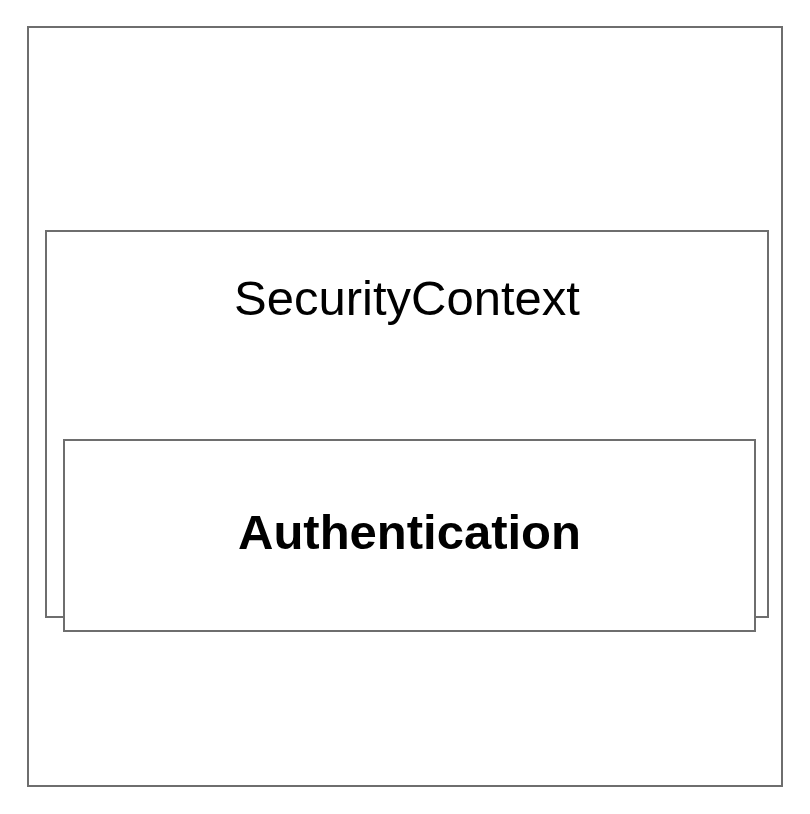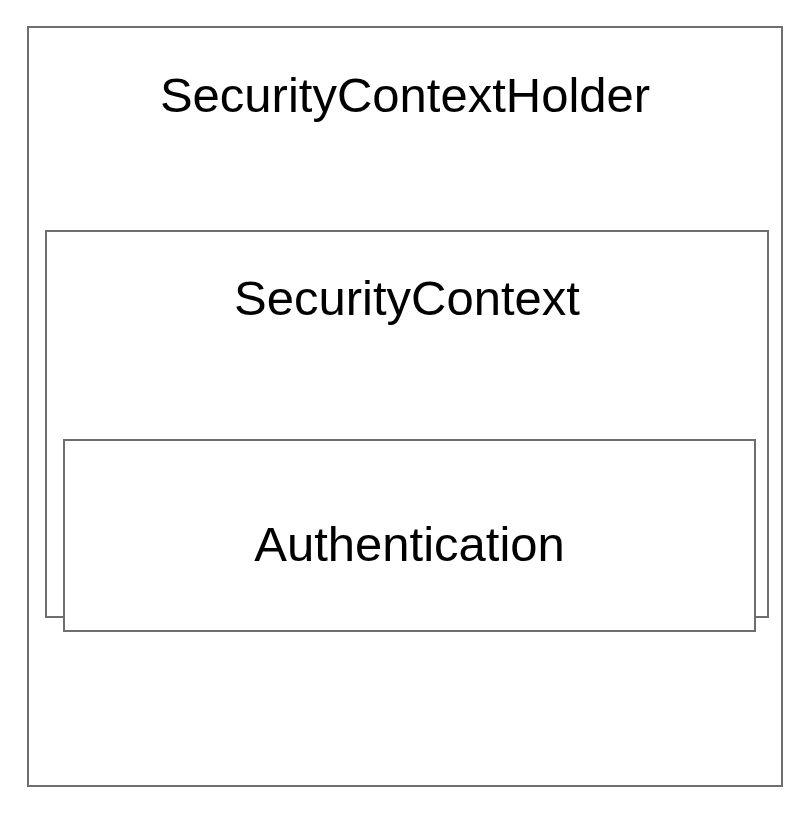--- a/index.html
+++ b/index.html
@@ -45,30 +45,29 @@
     right: 0;
     text-align: center;
     color: #000000;
     font-size: 49px;
     line-height: 57px;
     white-space: nowrap;
     letter-spacing: 0;
   }
   .label-outer  { top: 39px; }  
   .label-middle { top: 38px; }  
-  .label-inner  { top: 75px; }  
+  .label-inner  { top: 63px; font-weight: bold; }  
 </style>
 </head>
 <body>
 
 <div class="page">
 
   <div class="diagram-box box-outer">
 
-    <div class="box-label label-outer">SecurityContextHolder</div>
 
     <div class="diagram-box box-middle">
 
       <div class="box-label label-middle">SecurityContext</div>
 
       <div class="diagram-box box-inner">
 
         <div class="box-label label-inner">Authentication</div>
 
       </div>

